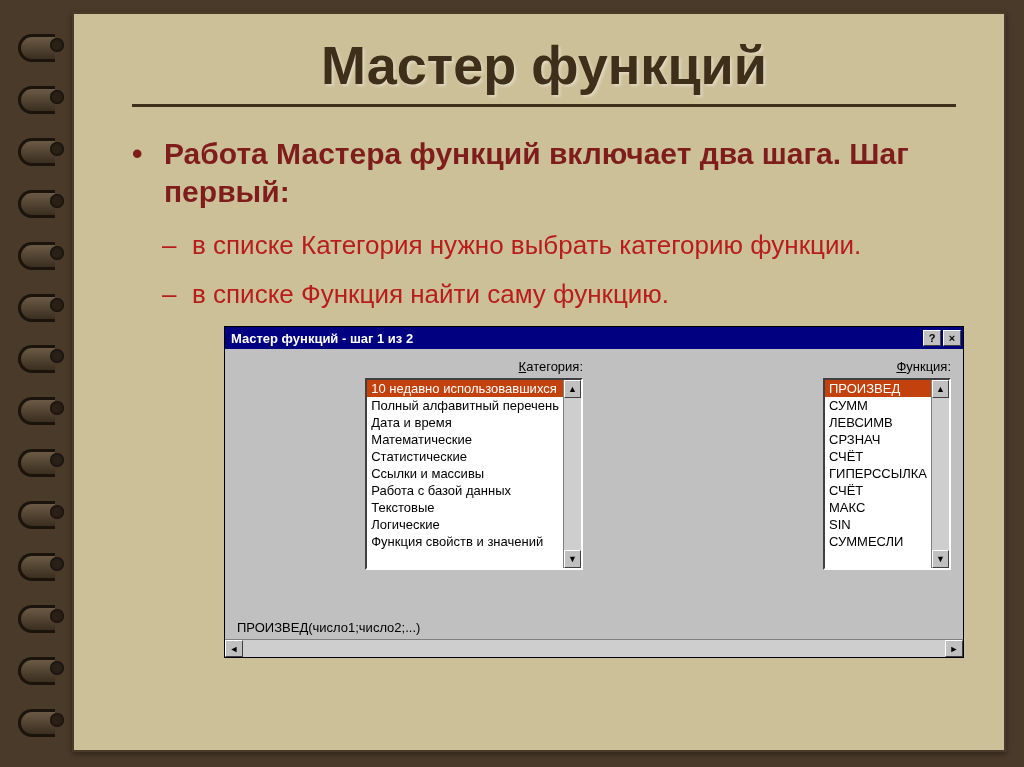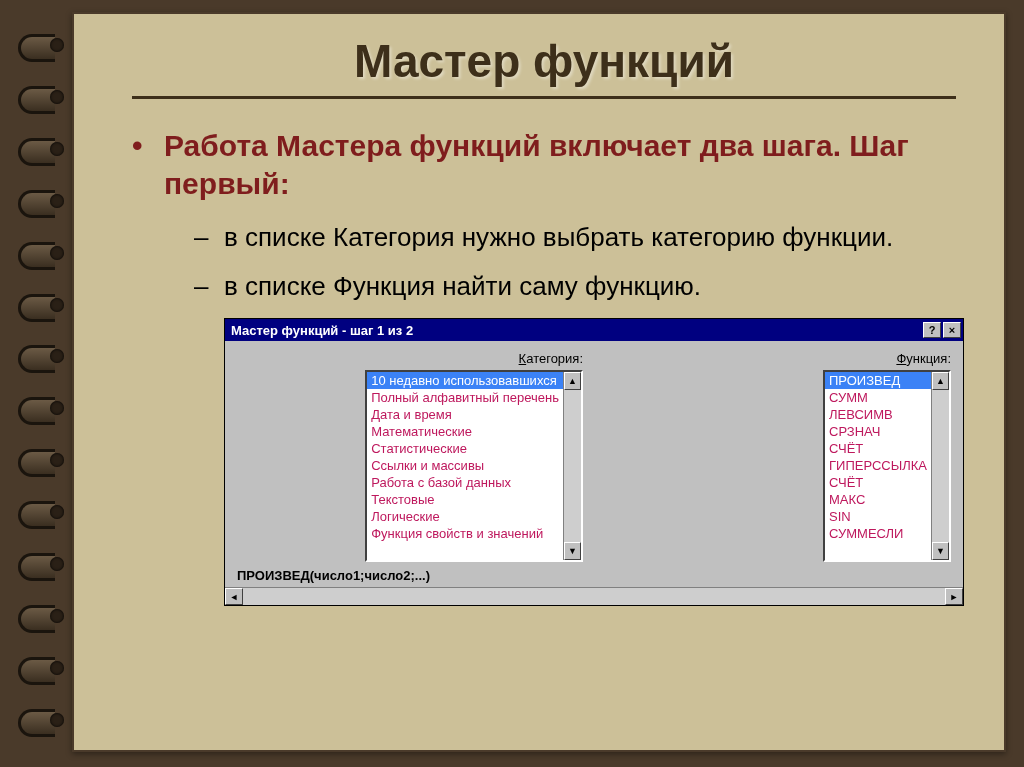--- a/index.html
+++ b/index.html
@@ -52,21 +52,21 @@
     left: 72px;
     top: 12px;
     width: 934px;
     height: 740px;
     background: #ccc098;
     border: 2px solid #4a3a2a;
     box-shadow: 0 2px 6px rgba(0,0,0,0.4);
     padding: 20px 40px 20px 50px;
   }
   .slide-title {
-    font-size: 46px;
+    font-size: 54px;
     font-weight: bold;
     color: #3d2f1a;
     text-align: center;
     text-shadow: 2px 2px 3px rgba(255,255,255,0.4);
     margin-bottom: 8px;
   }
   .rule {
     height: 3px;
     background: #3d2f1a;
     margin: 0 auto 28px auto;
@@ -82,22 +82,22 @@
     position: relative;
   }
   .bullet-main::before {
     content: "•";
     position: absolute;
     left: -32px;
     top: 0;
   }
   .bullet-sub {
     font-size: 26px;
-    color: #000000;
-    margin-left: 100px;
+    color: #b91c1c;
+    margin-left: 68px;
     margin-bottom: 14px;
     line-height: 1.35;
     position: relative;
   }
   .bullet-sub::before {
     content: "–";
     position: absolute;
     left: -30px;
     top: 0;
   }
@@ -160,24 +160,24 @@
     display: flex;
   }
   .list-inner {
     flex: 1;
     overflow: hidden;
   }
   .list-item {
     padding: 1px 4px;
     font-size: 13px;
     white-space: nowrap;
-    color: #be185d;
+    color: #000000;
   }
   .list-item.selected {
-    background: #3b82f6;
+    background: #c2410c;
     color: #fff;
   }
   .scrollbar {
     width: 18px;
     background: #c0c0c0;
     display: flex;
     flex-direction: column;
     border-left: 1px solid #808080;
   }
   .sb-btn {
@@ -190,22 +190,23 @@
     display: flex;
     align-items: center;
     justify-content: center;
     font-size: 9px;
     color: #000;
   }
   .sb-track { flex: 1; background: repeating-conic-gradient(#c0c0c0 0% 25%, #dcdcdc 0% 50%) 50% / 2px 2px; }
   .syntax {
     padding: 0 12px 4px 12px;
     font-size: 13px;
-    font-weight: bold;
+    font-weight: normal;
     color: #000;
+    margin-top: 44px;
   }
   .h-scrollbar {
     height: 18px;
     background: #c0c0c0;
     border-top: 1px solid #808080;
     display: flex;
   }
   .h-scrollbar .sb-btn { width: 18px; height: 100%; }
   .h-scrollbar .sb-track { flex: 1; height: 100%; }
 </style>

